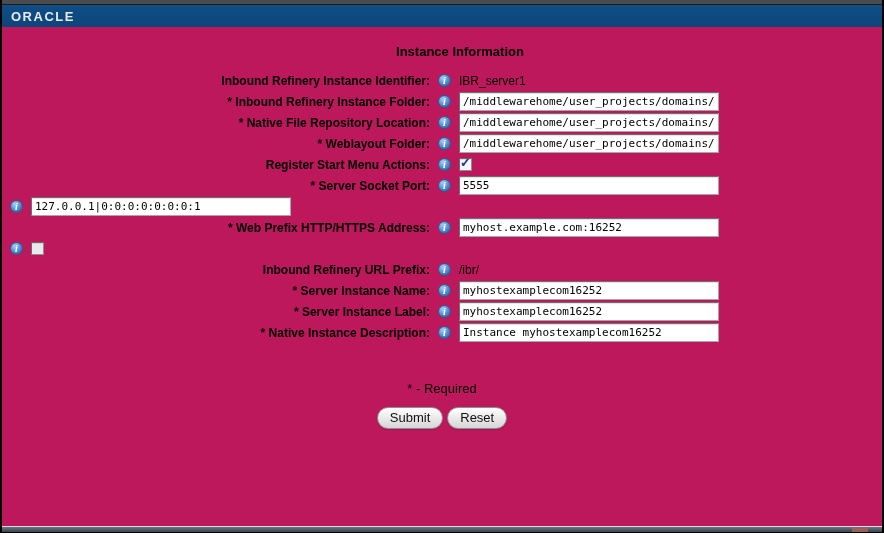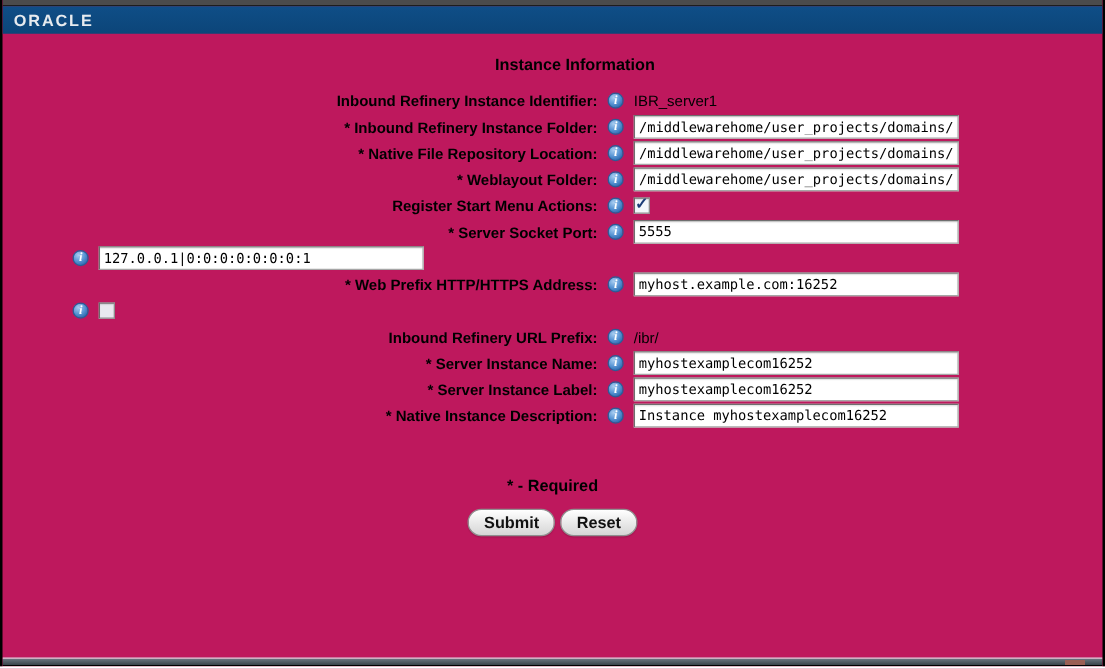--- a/index.html
+++ b/index.html
@@ -50,21 +50,20 @@
     color: #000;
     margin-top: 17px;
     padding-left: 36px;
   }
   .form-area { margin-top: 11px; }
   .form-row {
     display: flex;
     align-items: center;
     height: 21px;
     margin-bottom: 0px;
-    padding-left: 48px;
   }
   .form-row .label {
     flex: 0 0 368px;
     margin-left: 60px;
     text-align: right;
     font-size: 12px;
     font-weight: bold;
     color: #000;
     white-space: nowrap;
   }
@@ -128,39 +127,38 @@
     content: "\2713";
     position: absolute;
     left: 0px; top: -4px;
     font-size: 13px;
     font-weight: bold;
     color: #1b3c78;
   }
   .required-note {
     text-align: center;
     font-size: 13px;
-    font-weight: bold;
+    font-weight: normal;
     margin-top: 38px;
   }
   .button-row {
     text-align: center;
     margin-top: 11px;
   }
   .pill-button {
     font-family: "Liberation Sans", sans-serif;
     font-size: 13px;
     color: #111;
     background: linear-gradient(#ffffff, #ececec 45%, #d6d6d6);
     border: 1px solid #8f8f8f;
     border-radius: 12px;
     padding: 2px 12px 3px 12px;
     margin: 0 2px;
     box-shadow: 0 1px 1px rgba(0,0,0,0.15);
     cursor: pointer;
-    font-weight: bold;
   }
   .bottom-bar {
     position: absolute;
     left: 0; right: 0; bottom: 0;
     height: 5px;
     background: linear-gradient(#6a7680, #39444c);
     border-top: 1px solid #d9d9e2;
     border-bottom: 1px solid #000;
   }
   .bottom-accent {

